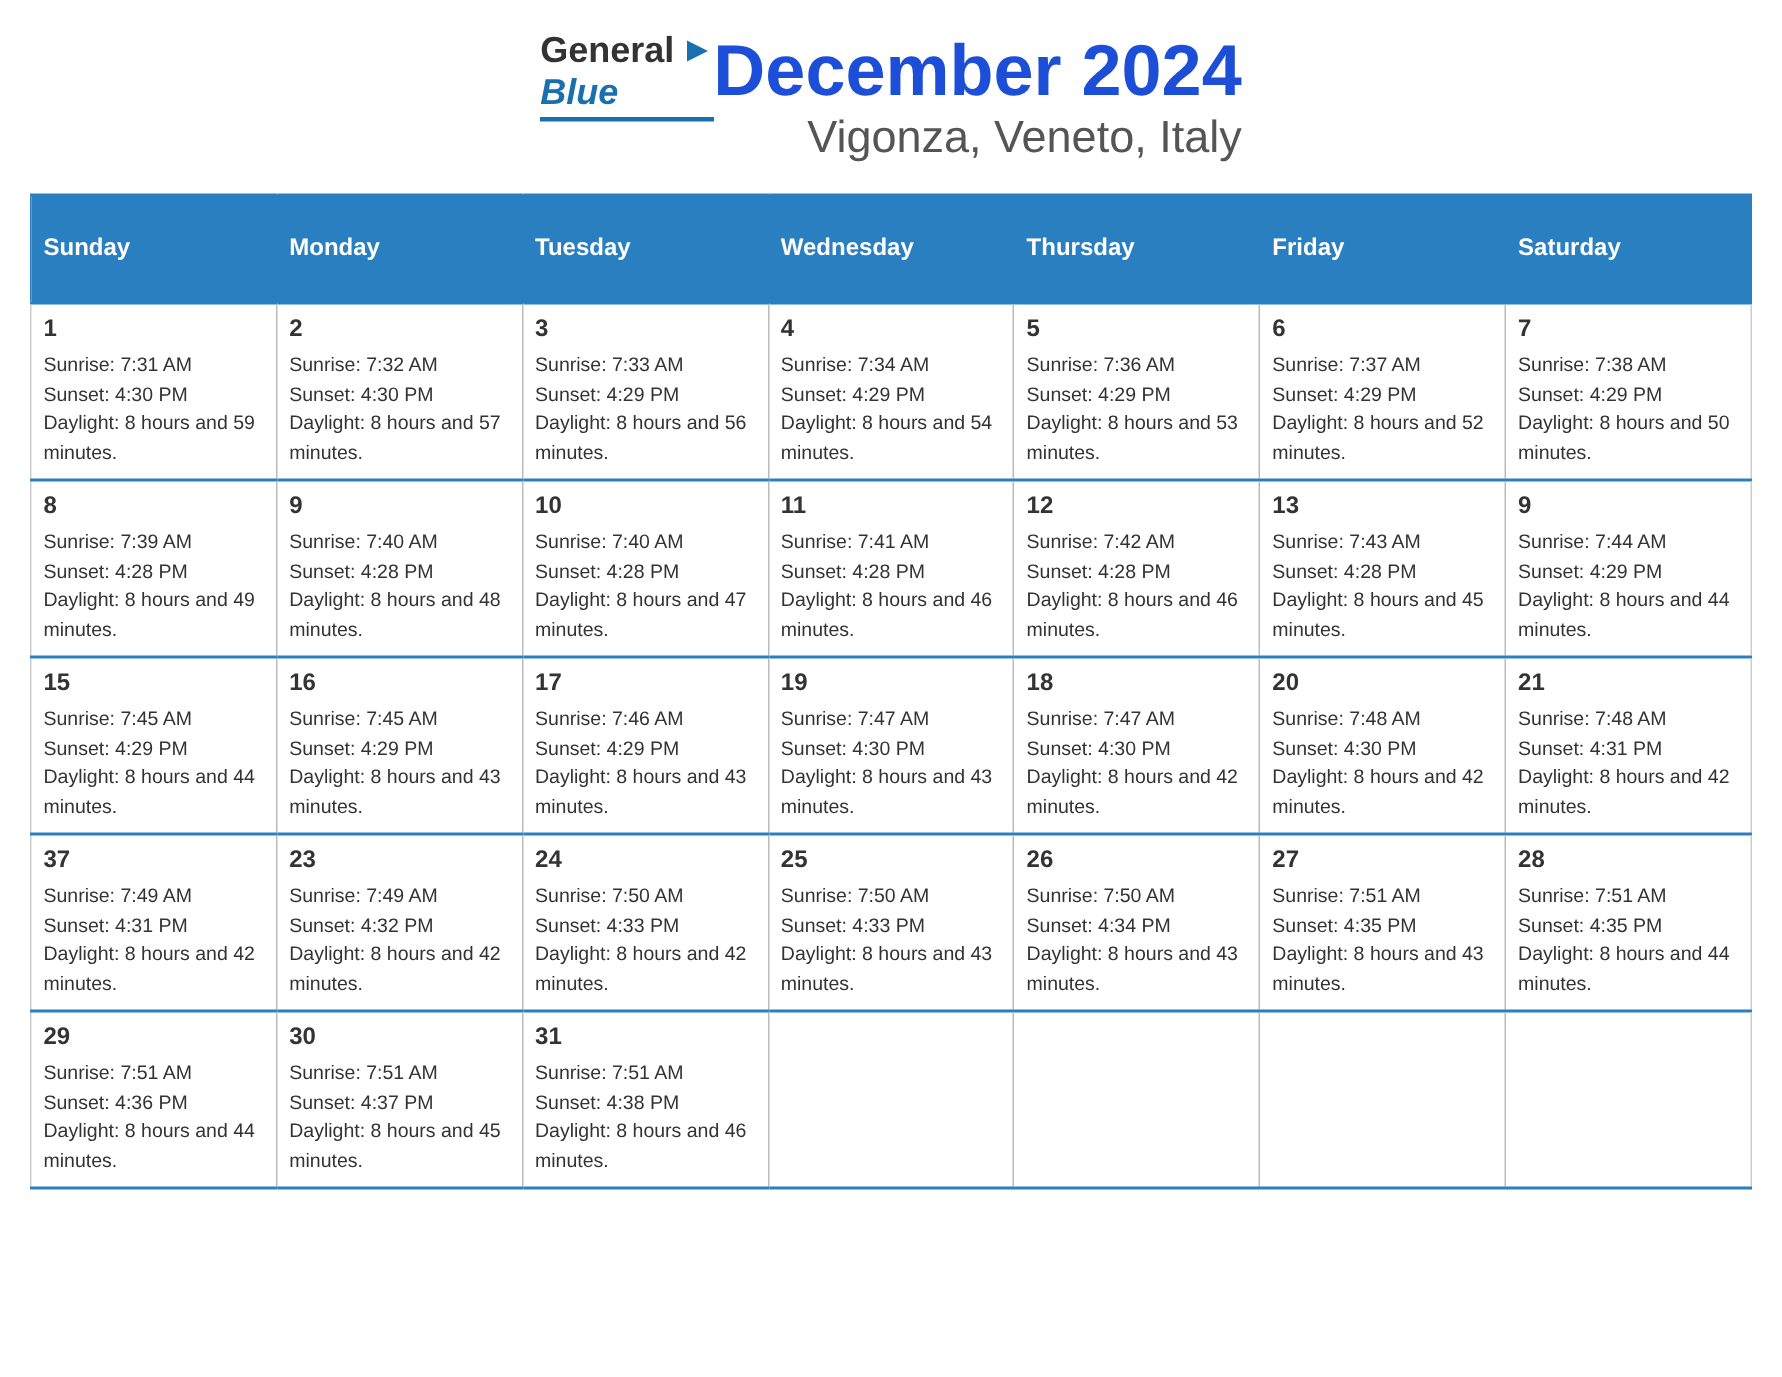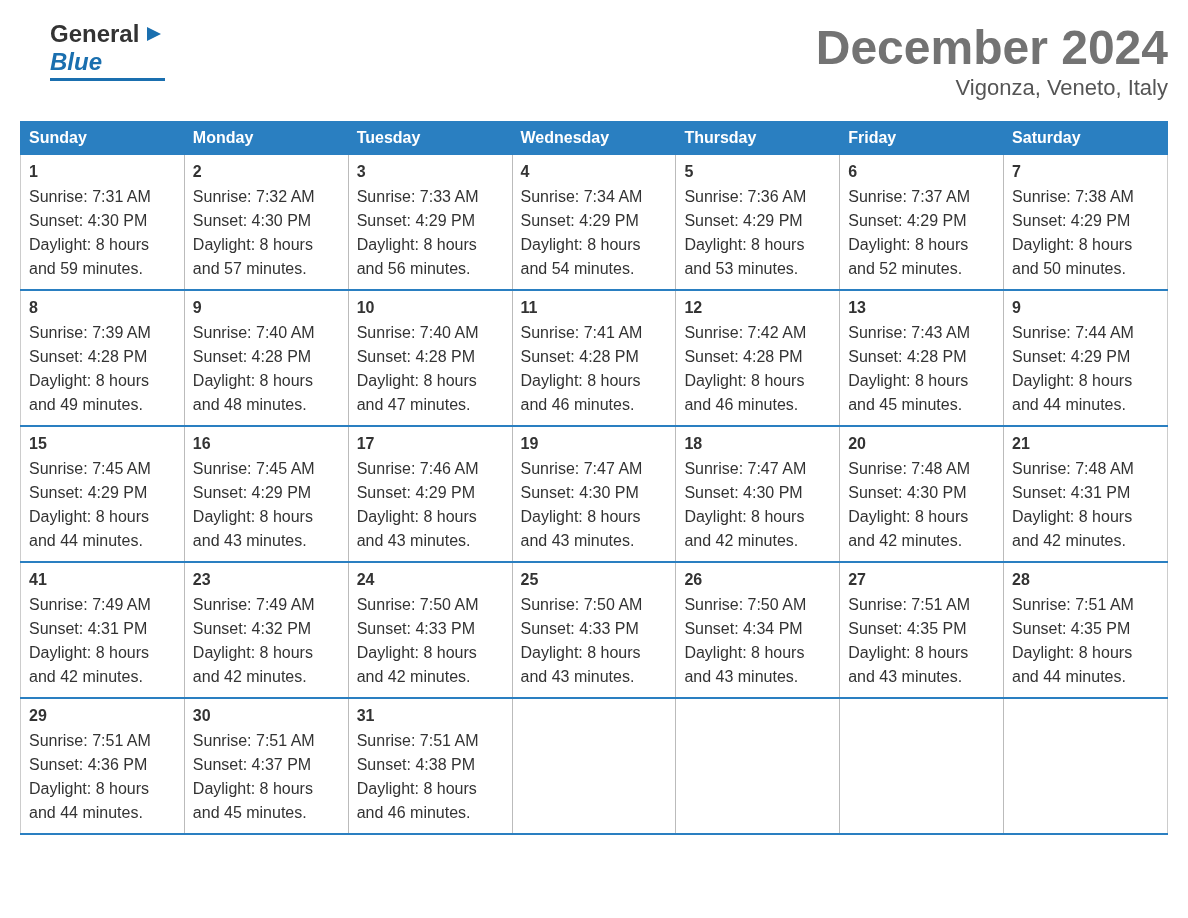--- a/index.html
+++ b/index.html
@@ -5,66 +5,65 @@
     * { box-sizing: border-box; margin: 0; padding: 0; }
     body {
       font-family: Arial, sans-serif;
       background: #fff;
       padding: 20px;
       width: 1188px;
       min-height: 918px;
     }
     .header {
       display: flex;
-      justify-content: space-between;
+      justify-content: center;
       align-items: flex-start;
       margin-bottom: 20px;
-      margin-left: 30px;
     }
     .title-block {
       text-align: right;
     }
     .calendar-title {
       font-size: 48px;
       font-weight: bold;
-      color: #737373;
+      color: #1d4ed8;
     }
     .calendar-subtitle {
-      font-size: 22px;
+      font-size: 30px;
       color: #555;
     }
     table {
       width: 100%;
       border-collapse: collapse;
       table-layout: fixed;
     }
     th {
       background: #2a7fc1;
       color: #fff;
       font-size: 16px;
-      padding: 6px 8px;
+      padding: 26px 8px;
       text-align: left;
       border: 1px solid #2a7fc1;
     }
     td {
       vertical-align: top;
       padding: 8px;
       border: 1px solid #ccc;
       min-height: 100px;
       font-size: 13px;
       color: #333;
     }
     .day-num {
       font-size: 16px;
       font-weight: bold;
       margin-bottom: 4px;
       display: block;
     }
     .day-info {
-      font-size: 16px;
+      font-size: 13px;
       line-height: 1.5;
     }
     tr:last-child td {
       border-bottom: 2px solid #2a7fc1;
       margin-top: 15px;
     }
     thead tr th {
       border-top: 2px solid #2a7fc1;
     }
     tbody tr td {
@@ -311,21 +310,21 @@
           <span class="day-num">21</span>
         <div class="day-info">
           Sunrise: 7:48 AM<br>
           Sunset: 4:31 PM<br>
           Daylight: 8 hours and 42 minutes.
         </div>
         </td>
       </tr>
       <tr>
         <td>
-          <span class="day-num">41</span>
+          <span class="day-num">37</span>
         <div class="day-info">
           Sunrise: 7:49 AM<br>
           Sunset: 4:31 PM<br>
           Daylight: 8 hours and 42 minutes.
         </div>
         </td>
         <td>
           <span class="day-num">23</span>
         <div class="day-info">
           Sunrise: 7:49 AM<br>

